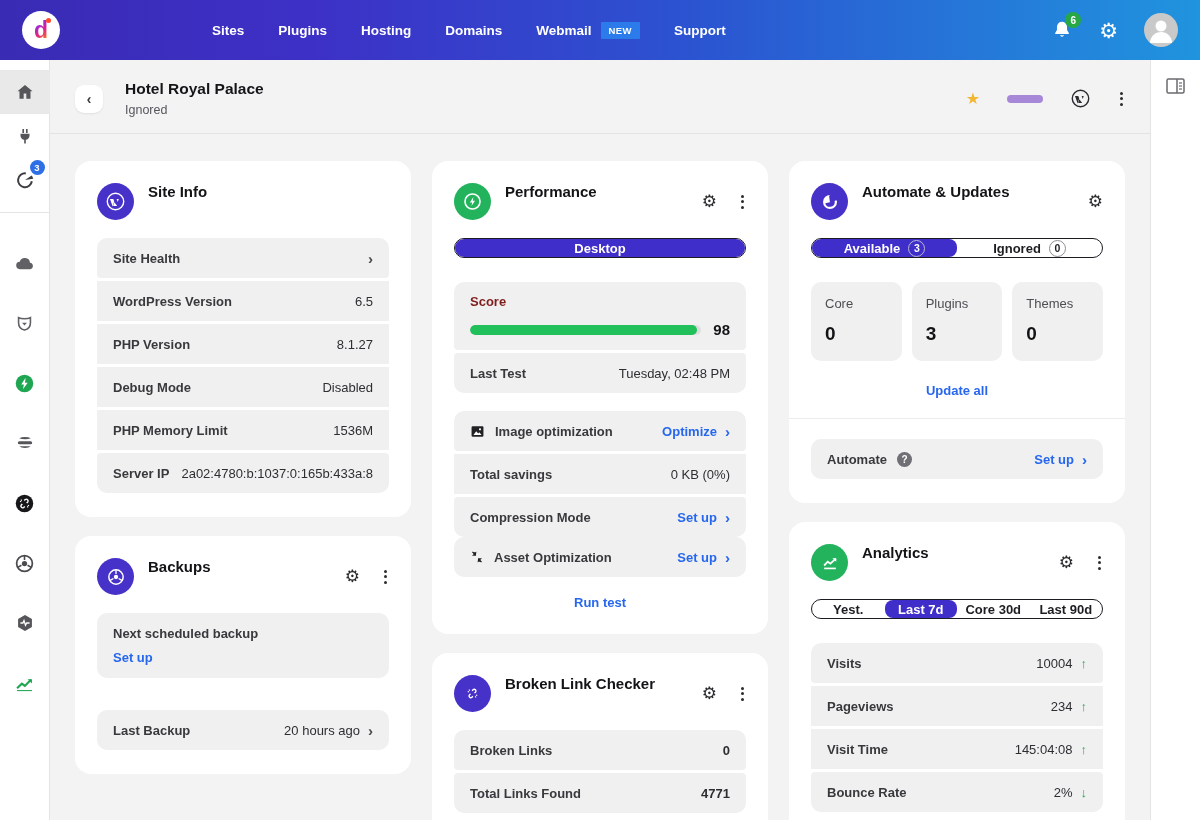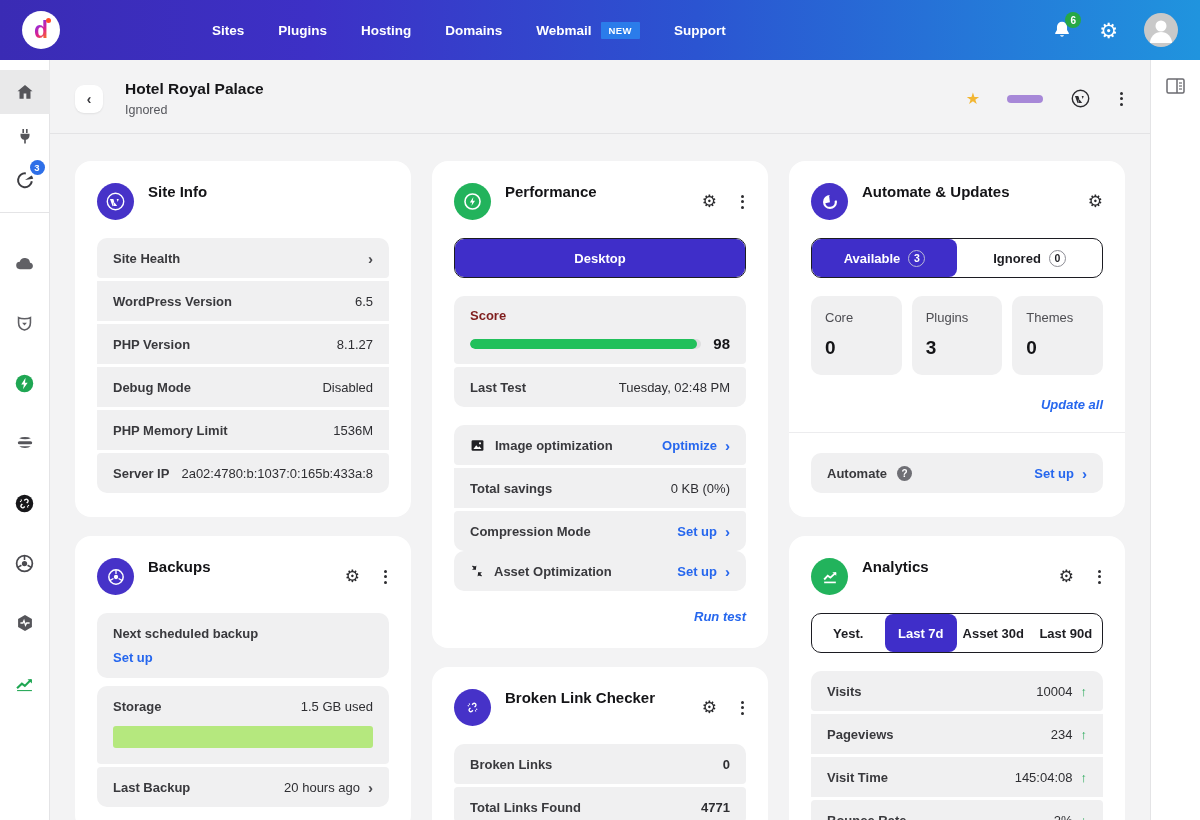--- a/index.html
+++ b/index.html
@@ -70,35 +70,35 @@
   .stack .row:last-child { border-radius:4px 4px 10px 10px; }
   .stack .row:only-child, .row.solo { border-radius:10px; }
   .row { background:#f0f0f1; padding:0 16px; min-height:40px; display:flex; align-items:center; }
   .row .lbl { font-size:13px; font-weight:700; color:#39393d; display:flex; align-items:center; gap:10px; }
   .row .val { margin-left:auto; font-size:13px; color:#2e2e32; display:flex; align-items:center; gap:8px; }
   .chev { color:#4b4b4f; font-size:15px; font-weight:700; line-height:1; }
   .link { color:#2667ee; font-weight:700; font-size:13px; cursor:pointer; text-decoration:none; display:flex; align-items:center; gap:8px; }
   .arrow-up,.arrow-down { color:#1fa653; font-weight:700; font-size:13px; }
 
   
-  .tabgroup { border:1.6px solid #1c1c22; border-radius:10px; background:#fff; display:flex; height:40px; overflow:hidden; margin-bottom:18px; }
+  .tabgroup { border:1.6px solid #1c1c22; border-radius:10px; background:#fff; display:flex; height:20px; overflow:hidden; margin-bottom:24px; }
   .tab { flex:1; display:flex; align-items:center; justify-content:center; gap:8px; font-size:13px; font-weight:700; color:#1d1d22; cursor:pointer; }
   .tab.active { background:#3f2ec9; color:#fff; border-radius:8px; }
   .count-badge { width:17px; height:17px; border-radius:50%; border:1.4px solid #8d8d95; font-size:10.5px; font-weight:700;
     display:flex; align-items:center; justify-content:center; }
   .tab.active .count-badge { border-color:#b9b9d6; color:#fff; }
 
   
   .score-row { flex-direction:column; align-items:stretch; padding:12px 16px; }
   .score-top { font-size:13px; font-weight:700; color:#7f1d1d; }
   .score-line { display:flex; align-items:center; gap:12px; margin-top:12px; }
   .bar-track { flex:1; height:10px; border-radius:5px; background:#dedee0; overflow:hidden; }
   .bar-fill { height:100%; border-radius:5px; background:#21c05b; }
   .score-num { font-size:15px; font-weight:700; color:#141417; }
-  .center-link { display:flex; justify-content:flex-end; margin-top:18px;font-style:italic; }
+  .center-link { display:flex; justify-content:center; margin-top:18px; }
 
   
   .stat-grid { display:flex; gap:10px; }
   .stat-box { flex:1; background:#f0f0f1; border-radius:10px; padding:14px 14px 16px; }
   .stat-lbl { font-size:13px; color:#4d4d52; }
   .stat-val { font-size:19px; font-weight:700; color:#141417; margin-top:12px; }
   .card-divider { height:1px; background:#ececee; margin:20px -22px; }
   .q-circle { width:15px; height:15px; border-radius:50%; background:#6f6f75; color:#fff; font-size:10px; font-weight:700;
     display:flex; align-items:center; justify-content:center; }
 
@@ -311,32 +311,25 @@
             <span class="card-title">Backups</span>
             <span class="head-actions">
               <span class="gear">⚙</span>
               <span class="kebab">
                   <i></i>
                   <i></i>
                   <i></i>
                 </span>
             </span>
           </div>
-          <div class="row solo two-line" style="margin-bottom:8px;">
+          <div class="row solo two-line" style="margin-bottom:32px;">
             <span class="lbl">Next scheduled backup</span>
             <a class="link">Set up</a>
           </div>
           <div class="stack">
-            <div class="row storage-row">
-              <div class="storage-top">
-                <span class="lbl">Storage</span>
-                <span class="val">1.5 GB used</span>
-              </div>
-              <div class="storage-bar" style="width: 100%;"></div>
-            </div>
             <div class="row">
               <span class="lbl">Last Backup</span>
               <span class="val">
                 <span>20 hours ago</span>
                 <span class="chev">›</span>
               </span>
             </div>
           </div>
         </section>
       </div>
@@ -537,21 +530,21 @@
               <span class="kebab">
                   <i></i>
                   <i></i>
                   <i></i>
                 </span>
             </span>
           </div>
           <div class="tabgroup">
             <span class="tab">Yest.</span>
             <span class="tab active">Last 7d</span>
-            <span class="tab">Asset 30d</span>
+            <span class="tab">Core 30d</span>
             <span class="tab">Last 90d</span>
           </div>
           <div class="stack">
             <div class="row">
               <span class="lbl">Visits</span>
               <span class="val">
                   <span>10004</span>
                   <span class="arrow-up">↑</span>
                 </span>
             </div>

